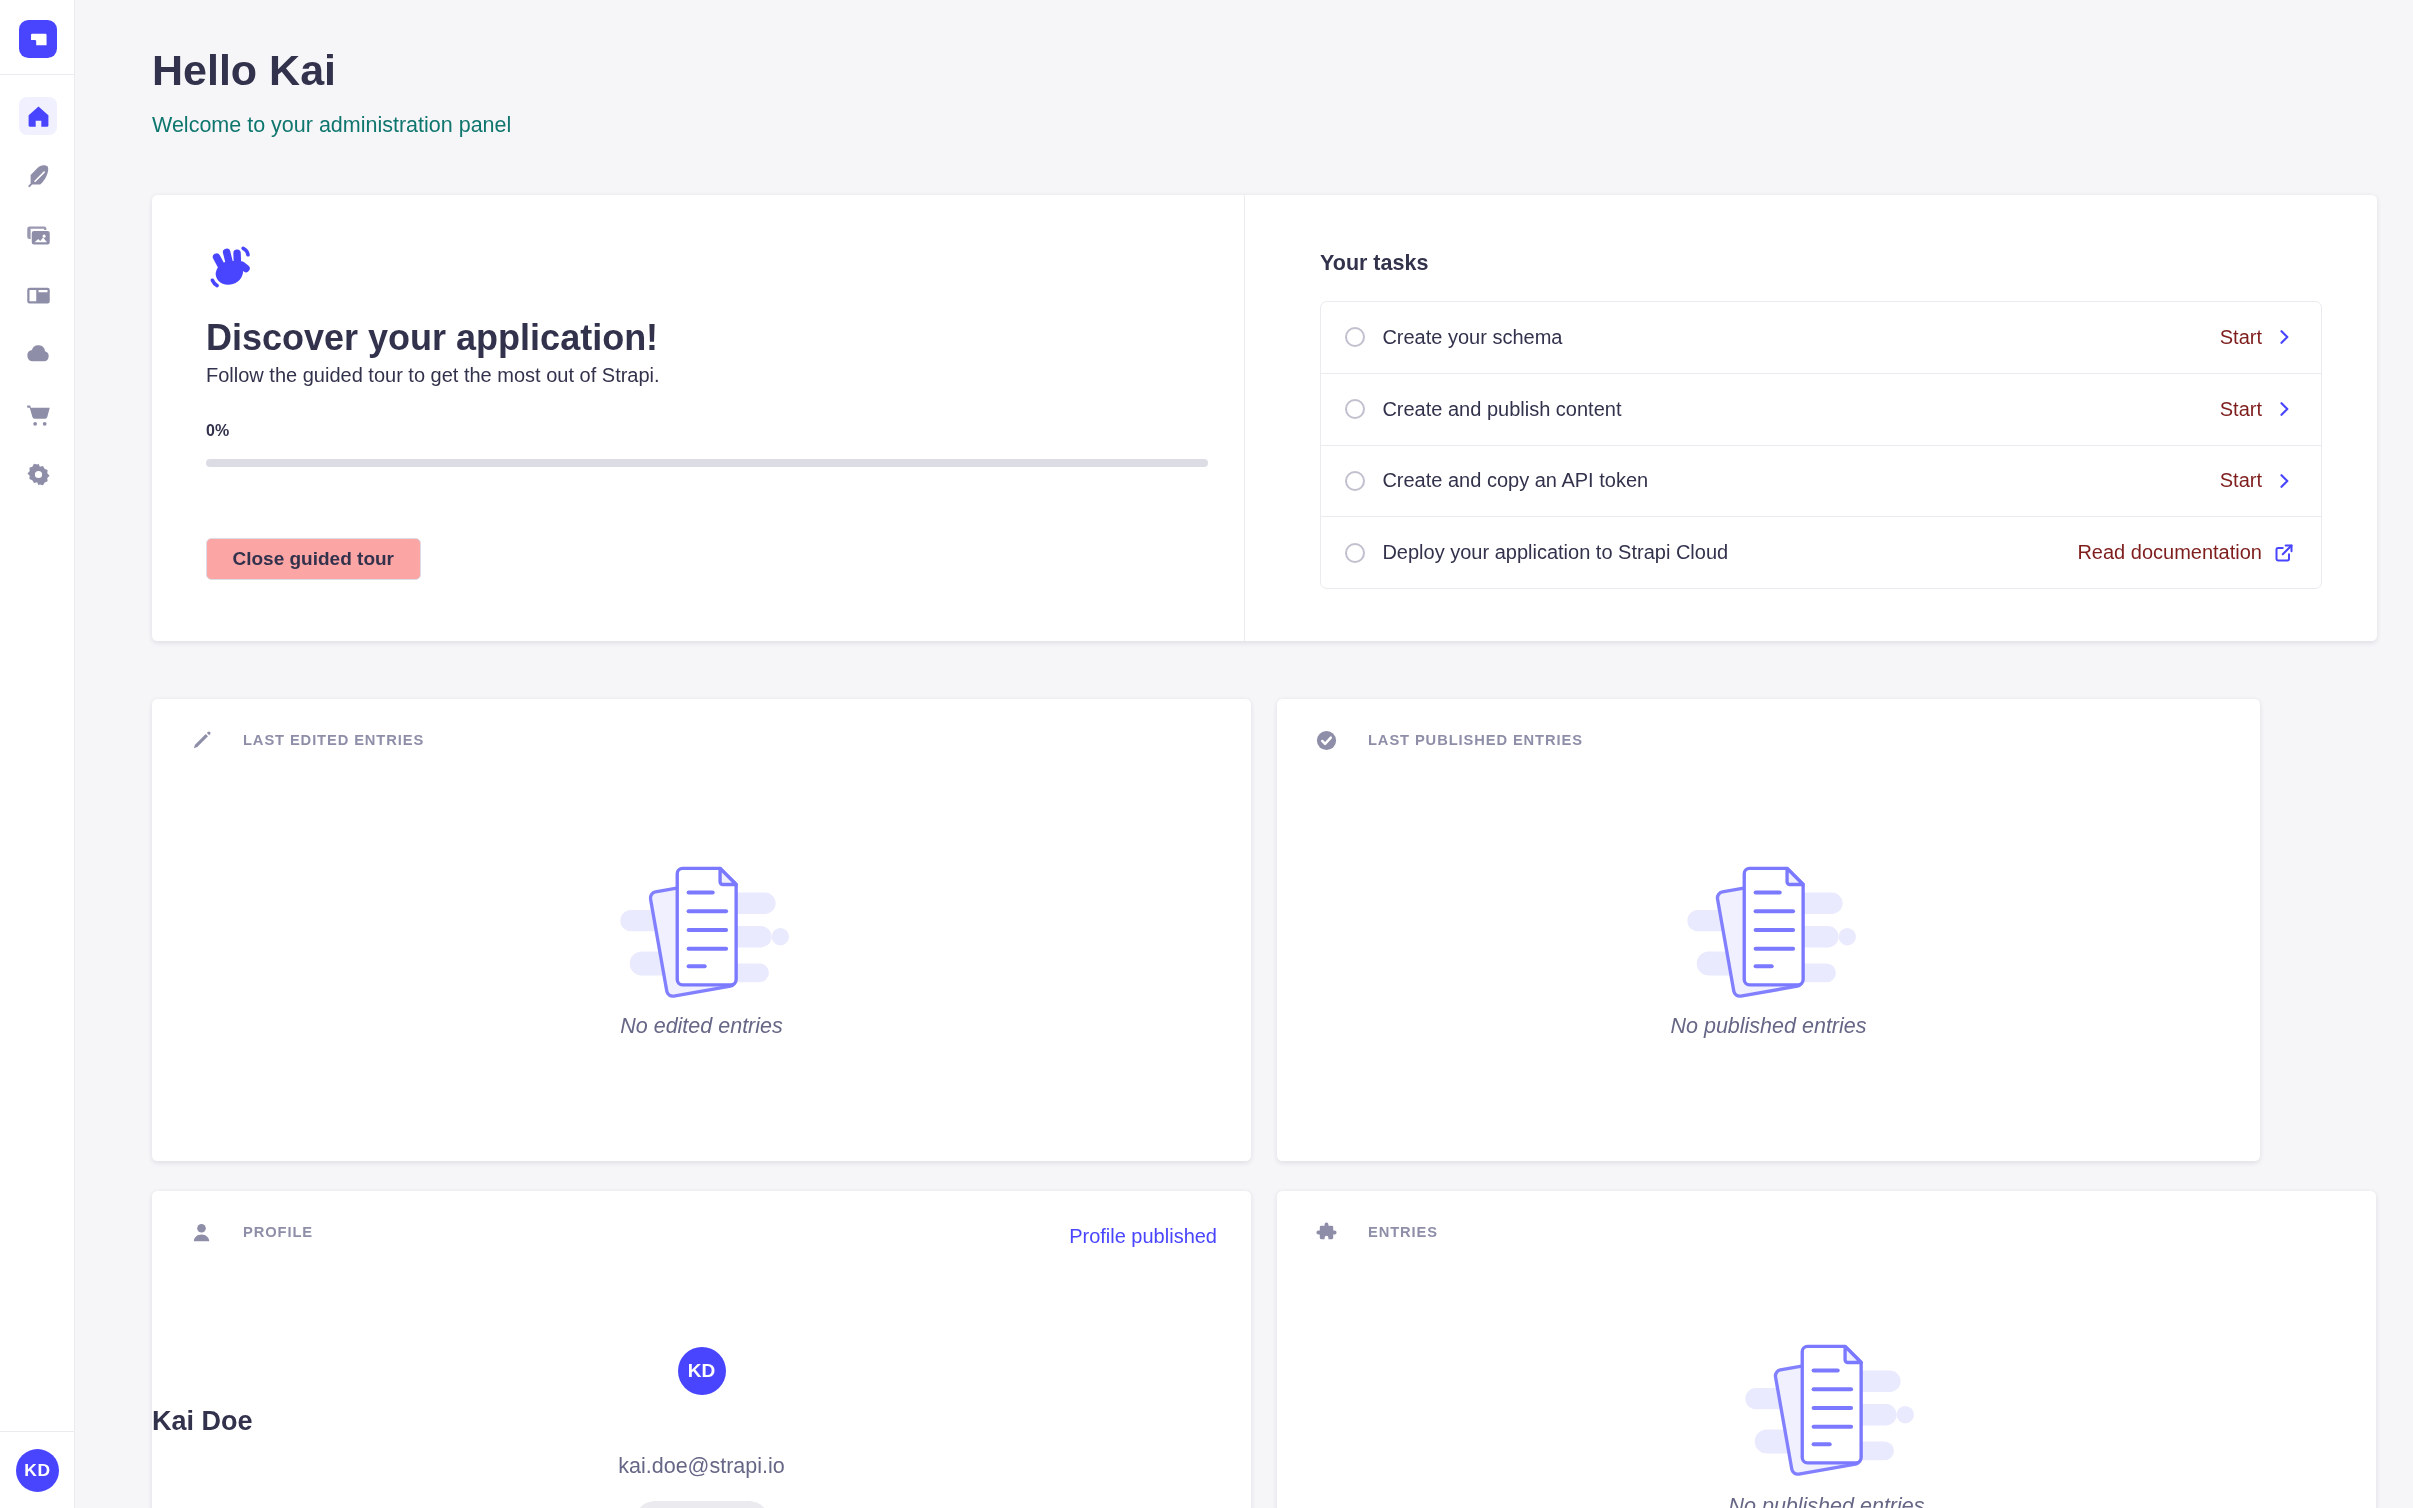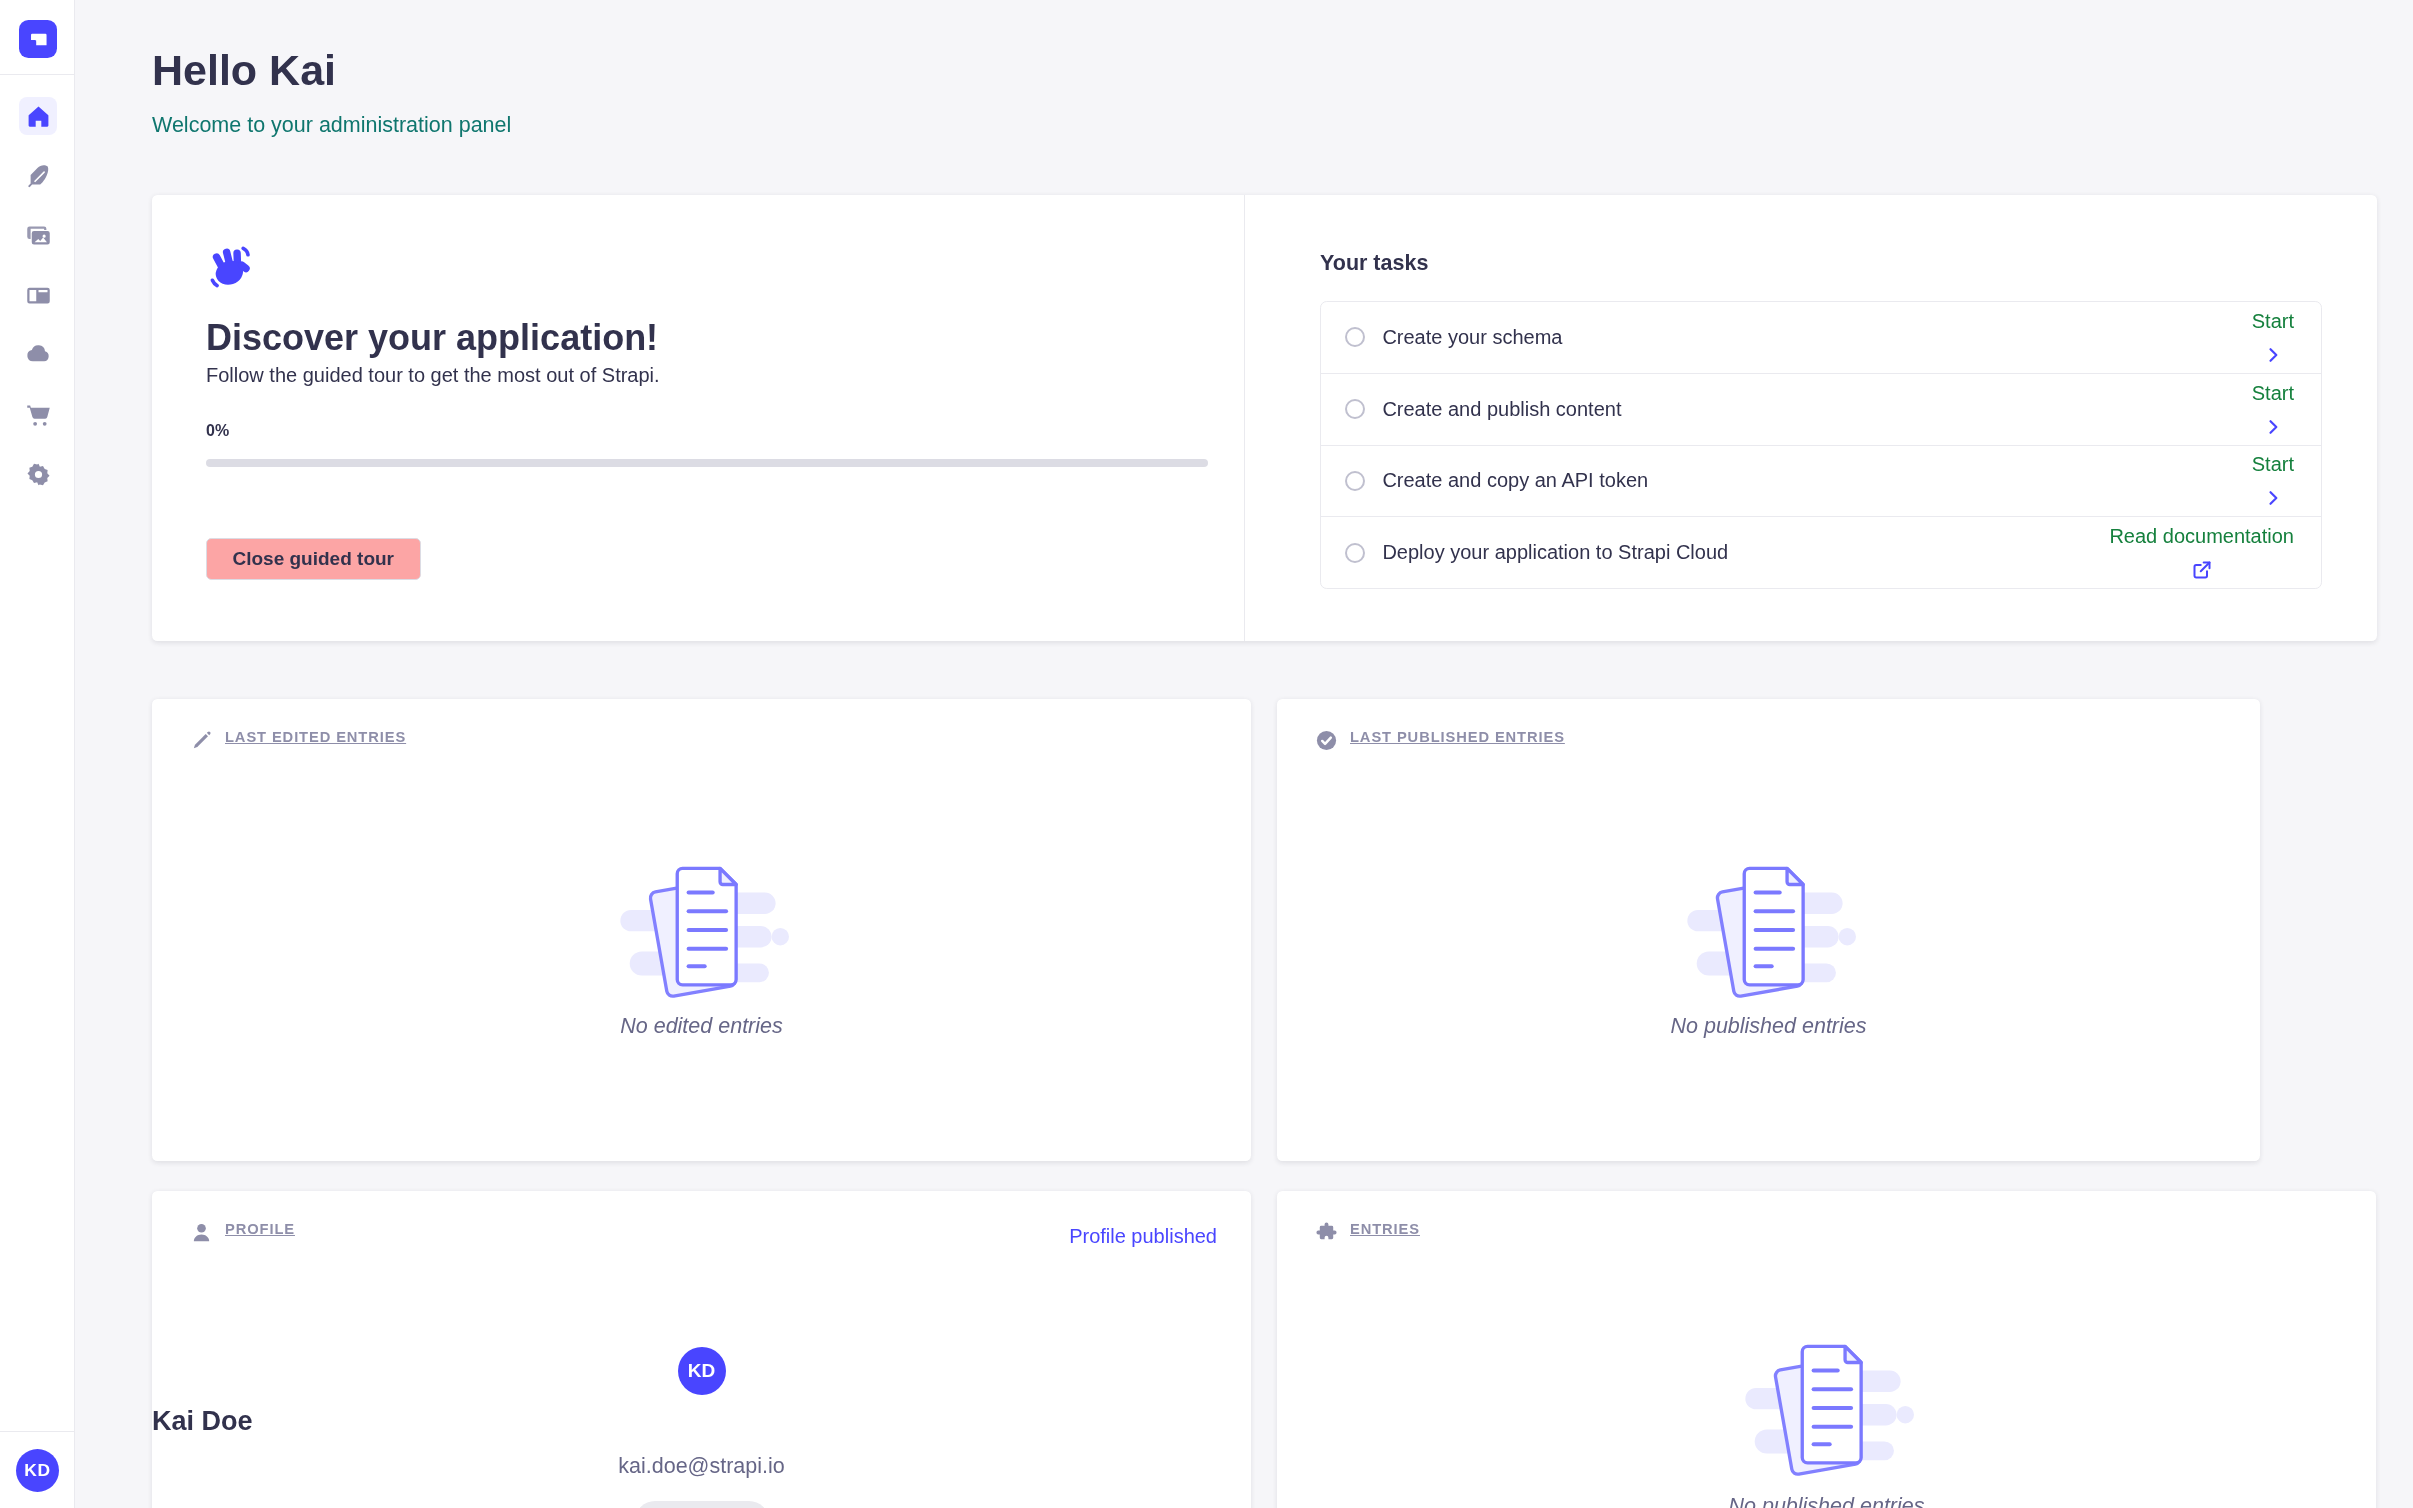--- a/index.html
+++ b/index.html
@@ -64,29 +64,29 @@
     border-bottom:1.3px solid #eaeaef;
   }
   .task-row:last-child { border-bottom:none; }
   .task-radio {
     width:20px; height:20px; border-radius:50%; border:2px solid #c0c0cf; background:#fff;
     margin-right:17.4px; flex:none; cursor:pointer;
   }
   .task-label { font-size:20px; color:#32324d; }
   .task-action {
     margin-left:auto; display:flex; align-items:center; gap:12px;
-    font-size:20px; color:#15803d; cursor:pointer; text-decoration:none;flex-direction:column;
+    font-size:20px; color:#7f1d1d; cursor:pointer; text-decoration:none;
   }
   .task-action svg { width:20px; height:20px; }
   
   .card-le { left:152px;  top:699px; width:1099px; height:462px; }
   .card-lp { left:1277px; top:699px; width:983px; height:462px; }
   .card-pr { left:152px;  top:1191px; width:1099px; height:416px; }
   .card-en { left:1277px; top:1191px; width:1099px; height:416px; }
-  .w-head { position:absolute; left:38px; top:29.5px; display:flex; gap:12px; color:#8e8ea9;text-decoration:underline; }
+  .w-head { position:absolute; left:38px; top:29.5px; display:flex; align-items:center; gap:30px; color:#8e8ea9; }
   .w-head svg { width:23px; height:23px; flex:none; }
   .w-label { font-size:14.7px; font-weight:600; letter-spacing:0.9px; color:#8e8ea9; }
   .w-illus { position:absolute; left:50%; transform:translateX(-50%); }
   .illus-le, .illus-lp { top:152px; }
   .illus-en { top:138px; }
   .w-empty { position:absolute; left:0; width:100%; text-align:center; font-size:21.5px; color:#666687;font-style:italic; }
   .empty-row2 { top:315px; }
   .empty-en { top:303px; }
   .profile-link {
     position:absolute; right:34px; top:34px; font-size:20px; color:#4945ff; cursor:pointer; text-decoration:none;

